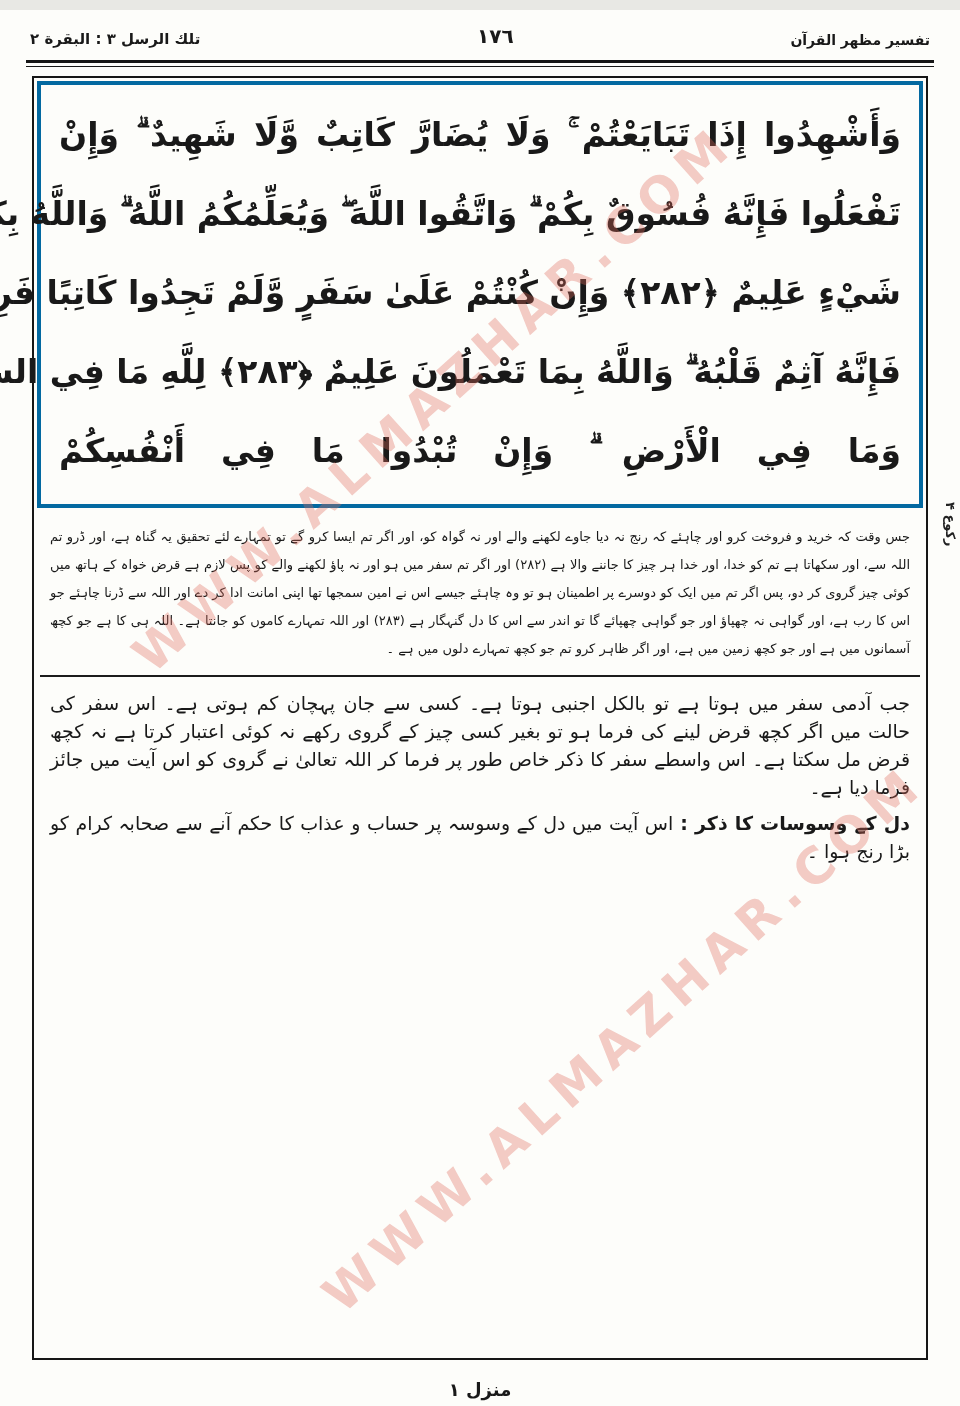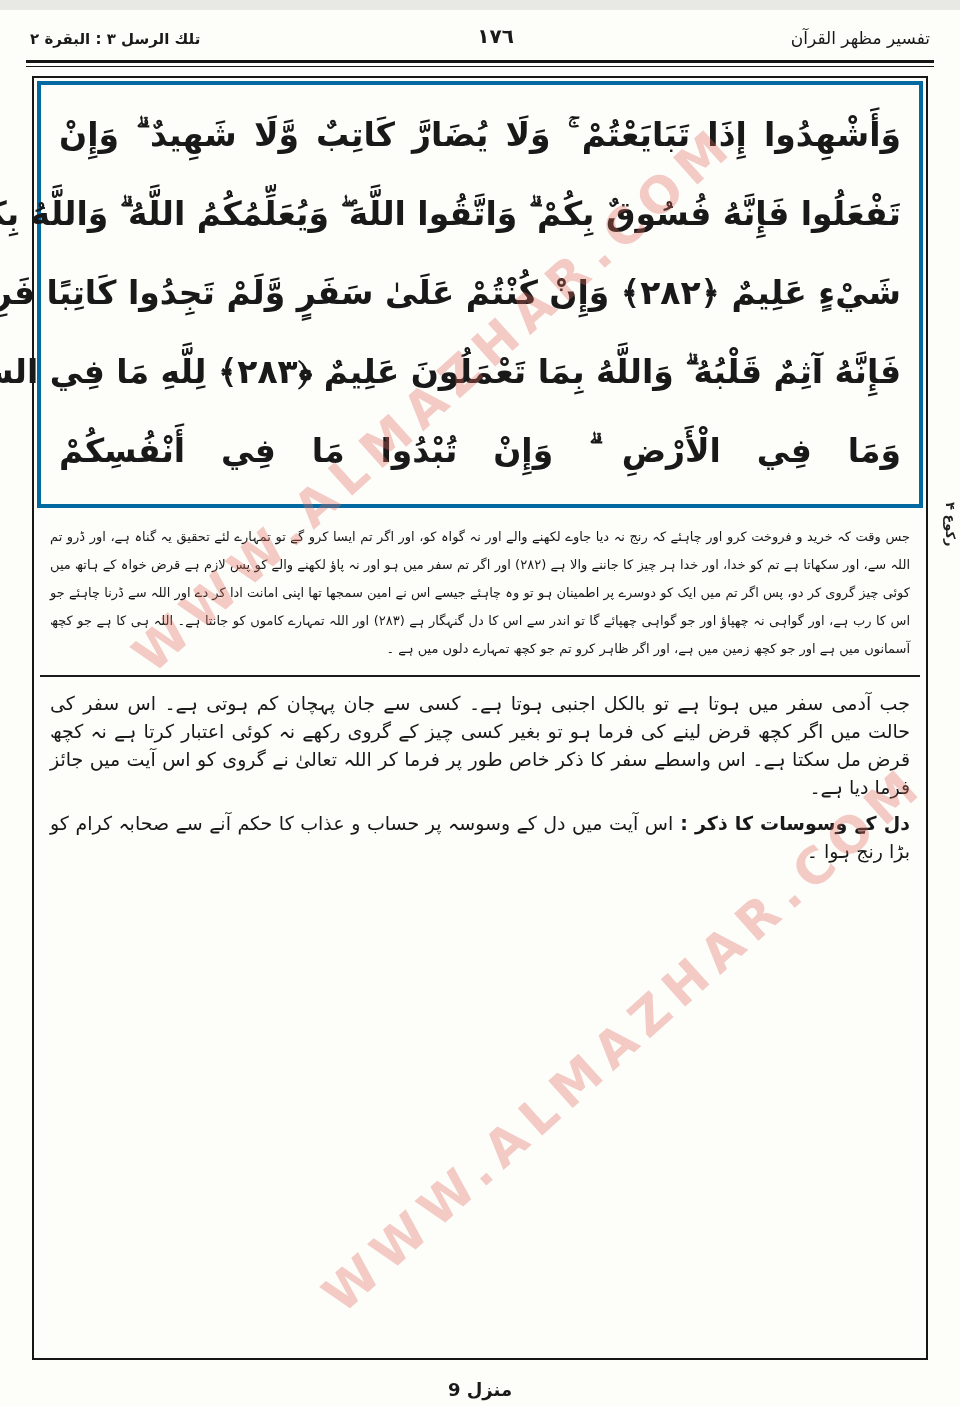--- a/index.html
+++ b/index.html
@@ -16,21 +16,21 @@
   }
 
   
   .header {
     position:absolute; top:14px; left:30px; right:30px;
     display:flex; justify-content:space-between; align-items:flex-end;
     direction:ltr;
   }
   .header .section-title { font-size:15px; font-weight:700; direction:rtl; }
   .header .page-number   { font-size:20px; font-weight:700;text-align:center; }
-  .header .book-title    { font-size:17px; font-weight:400; direction:rtl; }
+  .header .book-title    { font-size:14px; font-weight:700; direction:rtl; }
 
   .header-rule {
     position:absolute; top:50px; left:26px; right:26px;
     height:7px;
     border-top:3px solid #161616;
     border-bottom:1px solid #161616;
   }
 
   
   .content-box {
@@ -148,15 +148,15 @@
       </p>
       <p>
         <b>دل کے وسوسات کا ذکر : </b><span>اس آیت میں دل کے وسوسہ پر حساب و عذاب کا حکم آنے سے صحابہ کرام کو بڑا رنج ہوا ۔</span>
       </p>
     </div>
 
   </div>
 
   <div class="margin-note">ركوع ۴</div>
 
-  <div class="footer">منزل 9</div>
+  <div class="footer">منزل ۱</div>
 
 </div>
 
 </body></html>

